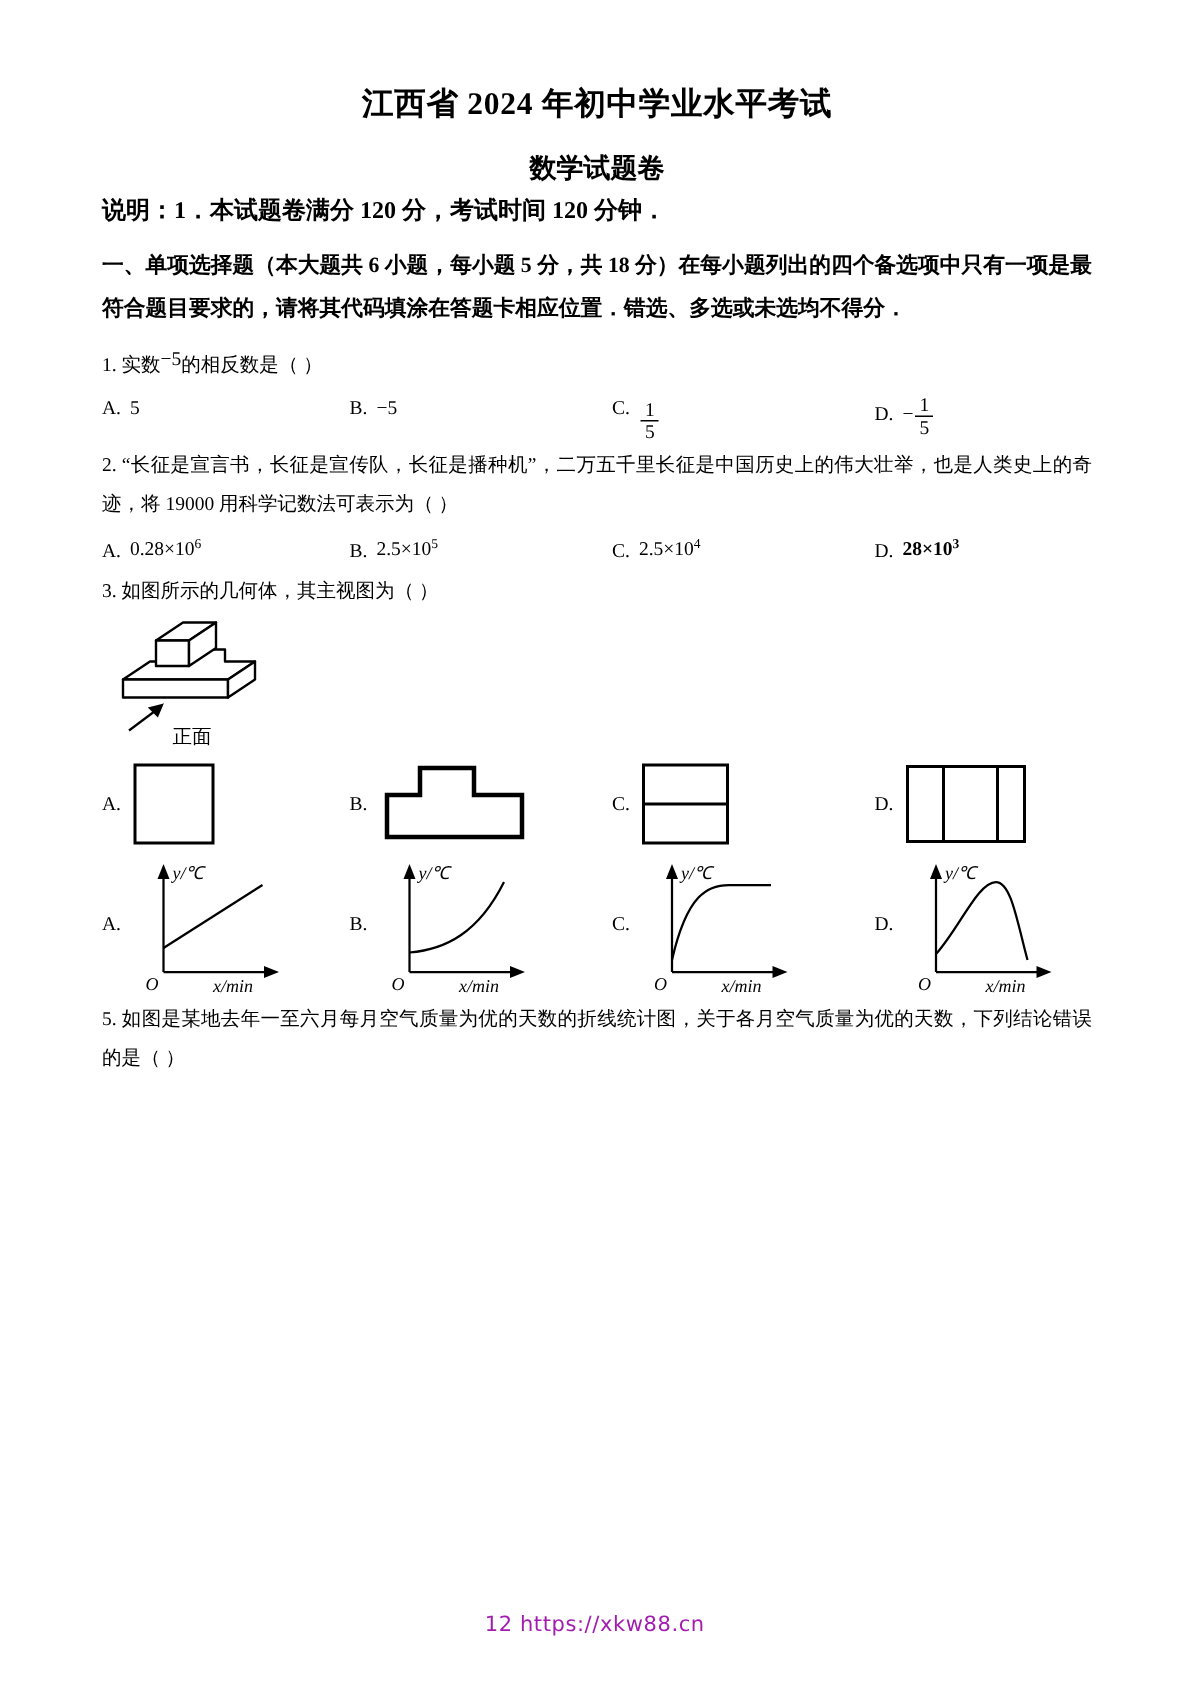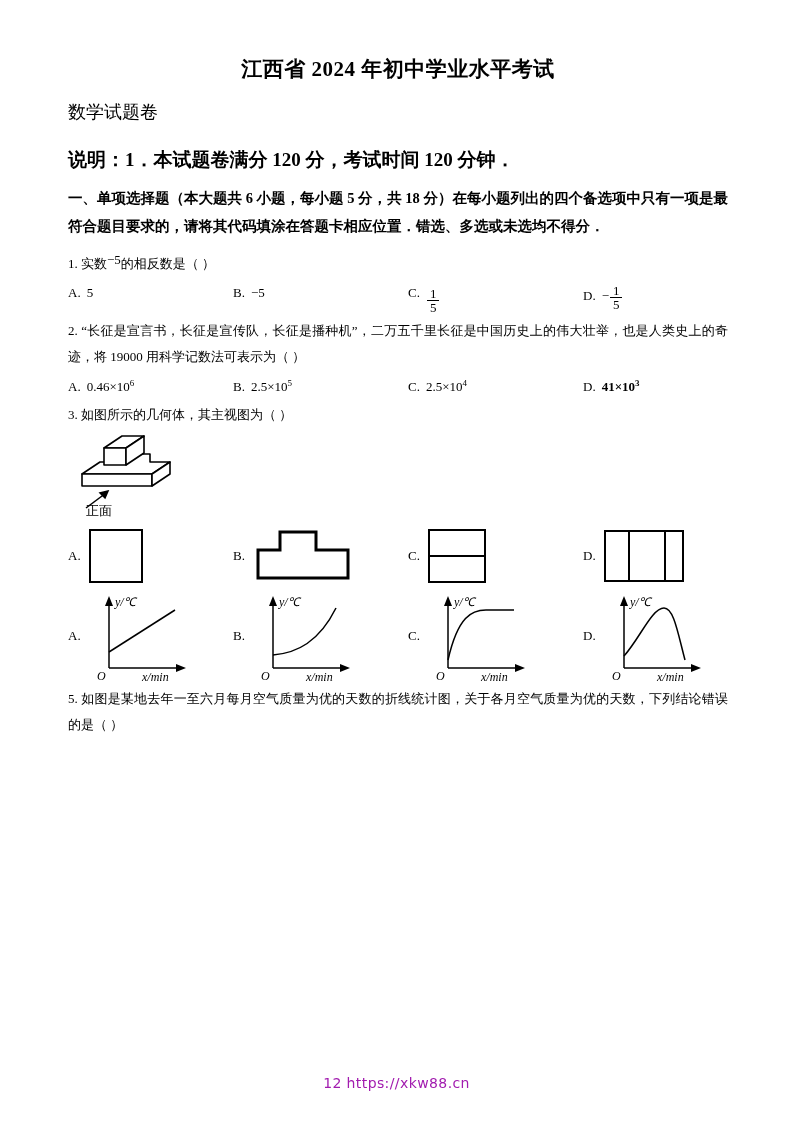--- a/index.html
+++ b/index.html
@@ -31,29 +31,30 @@
   
   .title-main {
     text-align: center;
     font-size: 21px;
     font-weight: bold;
     letter-spacing: 0.5px;
     margin: 0 0 18px 0;
     line-height: 1.3;
   }
   .title-sub {
+    text-align: center;
     font-size: 18px;
-    font-weight: normal;
-    margin: 0 0 20px 0;
+    font-weight: bold;
+    margin: 0 0 4px 0;
     line-height: 1.3;
   }
 
   
   .note-line {
-    font-size: 19px;
+    font-size: 16px;
     font-weight: bold;
     line-height: 1.55;
     margin: 0 0 10px 0;
   }
   .section-head {
     font-size: 14.5px;
     font-weight: bold;
     line-height: 1.95;
     margin: 4px 0 10px 0;
     text-align: justify;
@@ -227,33 +228,33 @@
     </div>
 
     <div class="q-block">
       <p class="q-text">
         <span>2.</span>
         <span>“长征是宣言书，长征是宣传队，长征是播种机”，二万五千里长征是中国历史上的伟大壮举，也是人类史上的奇迹，将 19000 用科学记数法可表示为（      ）</span>
       </p>
       <div class="opt-row">
         <div class="opt opt-a">
           <span class="opt-lbl">A.</span>
-          <span><span>0.46×10</span><sup class="exp">6</sup></span>
+          <span><span>0.28×10</span><sup class="exp">6</sup></span>
         </div>
         <div class="opt opt-b">
           <span class="opt-lbl">B.</span>
           <span><span>2.5×10</span><sup class="exp">5</sup></span>
         </div>
         <div class="opt opt-c">
           <span class="opt-lbl">C.</span>
           <span><span>2.5×10</span><sup class="exp">4</sup></span>
         </div>
         <div class="opt opt-d">
           <span class="opt-lbl">D.</span>
-          <span class="bold-opt"><span>41×10</span><sup class="exp">3</sup></span>
+          <span class="bold-opt"><span>28×10</span><sup class="exp">3</sup></span>
         </div>
       </div>
     </div>
 
     <div class="q-block">
       <p class="q-text">
         <span>3.</span>
         <span>如图所示的几何体，其主视图为（      ）</span>
       </p>
 
@@ -272,21 +273,21 @@
             <polygon points="30,14 52,14 52,31 30,31"></polygon>
 
             <polygon points="52,14 70,2 70,19 52,31"></polygon>
           </g>
 
           <g stroke="#000000" stroke-width="1.5" fill="#000000">
             <line x1="12" y1="74" x2="32" y2="59"></line>
             <polygon points="34,57 26,59 31,64"></polygon>
           </g>
         </svg>
-        <div style="margin-left:12px; margin-top:-14px; font-size:13px;">正面</div>
+        <div style="margin-left:41px; margin-top:-14px; font-size:13px;">正面</div>
       </div>
 
       <div class="shape-row">
         <div class="shape-cell sc-a">
           <span class="lbl">A.</span>
           <div class="rect-plain"></div>
         </div>
         <div class="shape-cell sc-b">
           <span class="lbl">B.</span>
           <svg width="100" height="56" viewBox="0 0 100 56">

